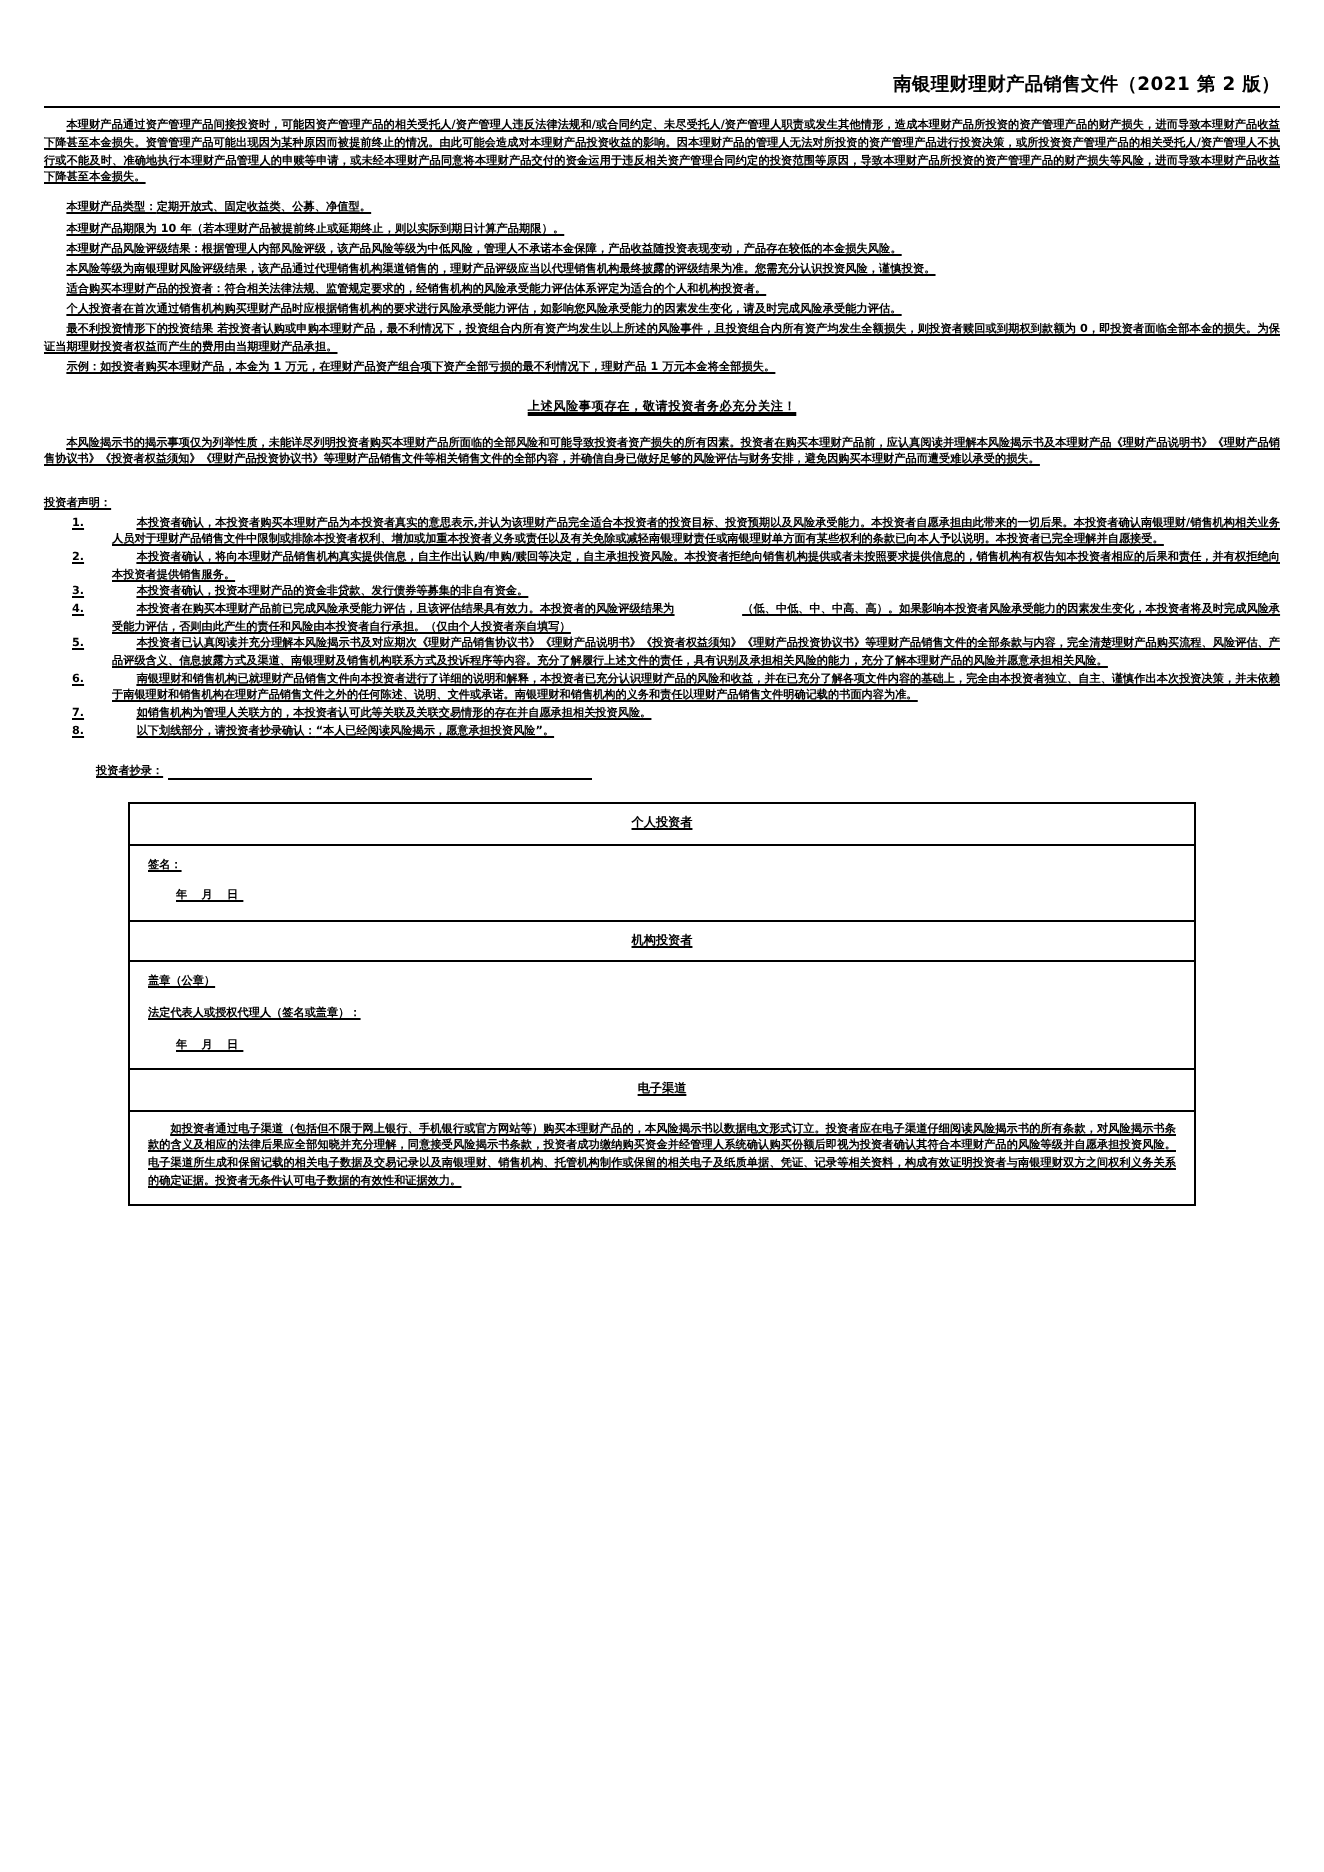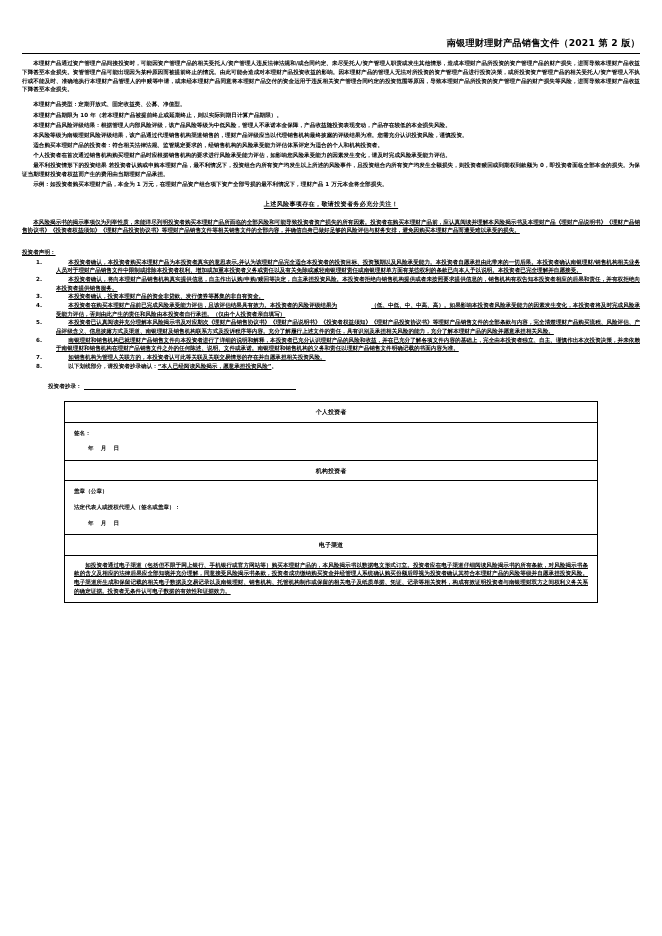--- a/index.html
+++ b/index.html
@@ -15,20 +15,21 @@
     font-size: 5.6px;
     line-height: 1.55;
     -webkit-font-smoothing: antialiased;
   }
   .page {
     position: relative;
     width: 662px;
     height: 804px;
     box-sizing: border-box;
     padding: 0;
+    text-decoration: underline;
   }
 
   
   .header {
     padding: 36px 22px 0 22px;
     text-align: right;
   }
   .header-title {
     font-size: 9.2px;
     font-weight: bold;

